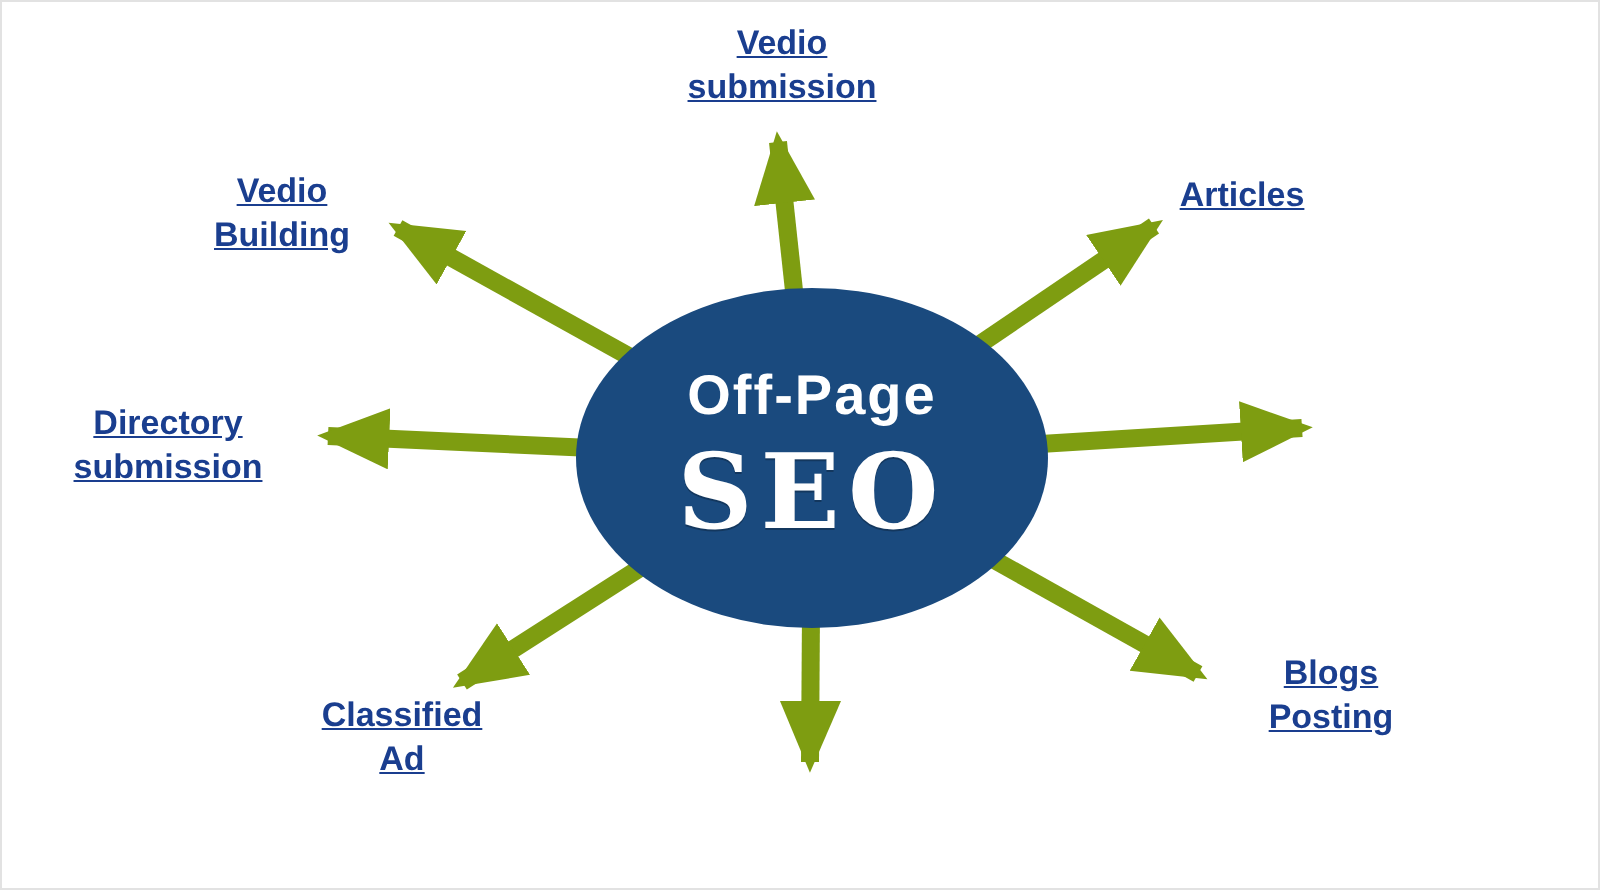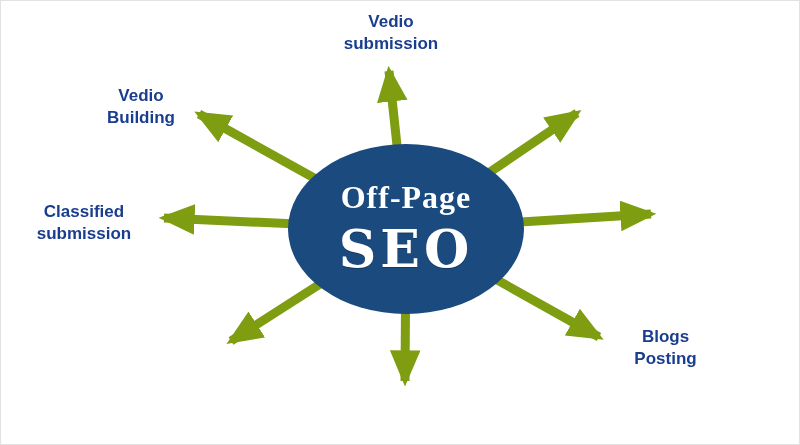--- a/index.html
+++ b/index.html
@@ -13,33 +13,34 @@
   }
   svg.diagram-layer{position:absolute;left:0;top:0;}
   .node-label{
     position:absolute;
     font-weight:bold;
     font-size:17px;
     line-height:1.3;
     color:#1a3e8f;
     text-align:center;
     white-space:pre-line;
+    text-decoration:underline;
   }
   .center-label{
     position:absolute;
     left:287px;top:143px;width:236px;height:170px;
     display:flex;flex-direction:column;align-items:center;justify-content:center;
     color:#ffffff;
     pointer-events:none;
   }
   .center-line1{
-    font-size:32px;
+    font-size:28px;
     font-weight:bold;
     letter-spacing:1px;
-    font-family:Liberation Serif, serif;
+    font-family:Liberation Sans, sans-serif;
   }
   .center-line2{
     font-size:52px;
     font-weight:bold;
     letter-spacing:4px;
     margin-top:2px;
     font-family:"DejaVu Serif",serif;
     text-shadow:0 1px 0 rgba(0,0,0,0.25);
   }
 </style>
@@ -68,26 +69,29 @@
   </svg>
 
   <div class="center-label">
     <div class="center-line1">Off-Page</div>
     <div class="center-line2">SEO</div>
   </div>
 
   <div class="node-label" style="left:300px;top:10px;width:180px;">Vedio
 submission</div>
 
+  <div class="node-label" style="left:555px;top:86px;width:130px;">Articles</div>
 
 
   <div class="node-label" style="left:602px;top:325px;width:125px;">Blogs
 Posting</div>
 
 
+  <div class="node-label" style="left:120px;top:346px;width:160px;">Classified
+Ad</div>
 
-  <div class="node-label" style="left:8px;top:200px;width:150px;">Classified
+  <div class="node-label" style="left:8px;top:200px;width:150px;">Directory
 submission</div>
 
   <div class="node-label" style="left:70px;top:84px;width:140px;">Vedio
 Building</div>
 
 </div>
 
 </body></html>

